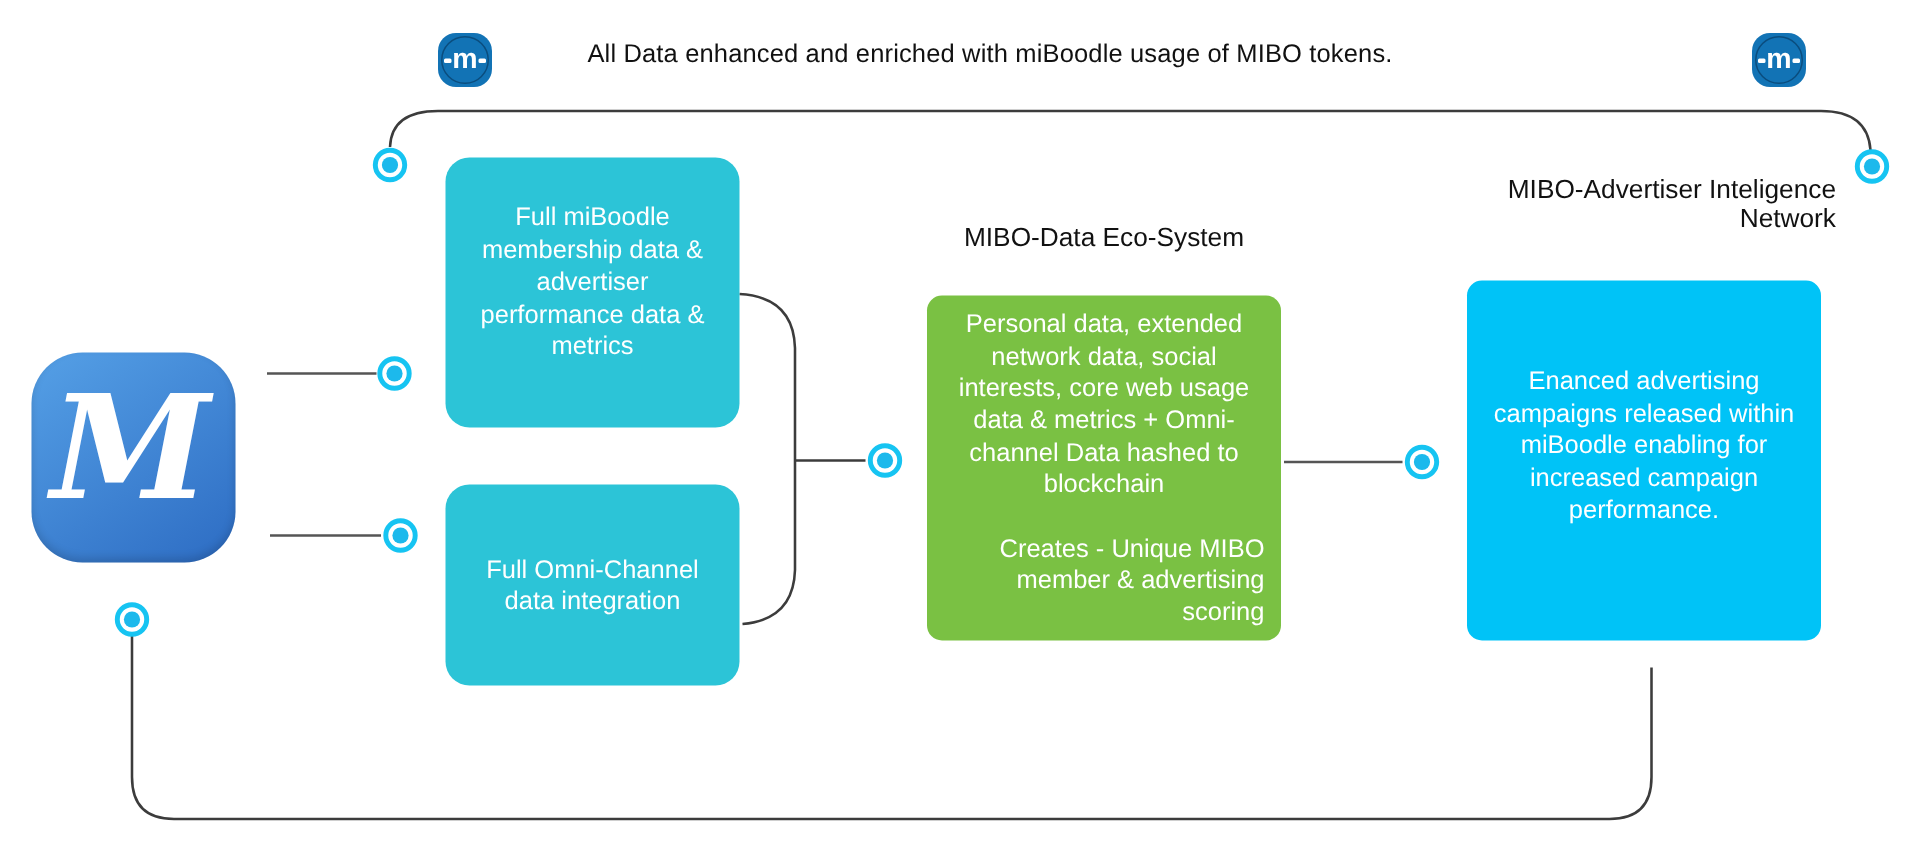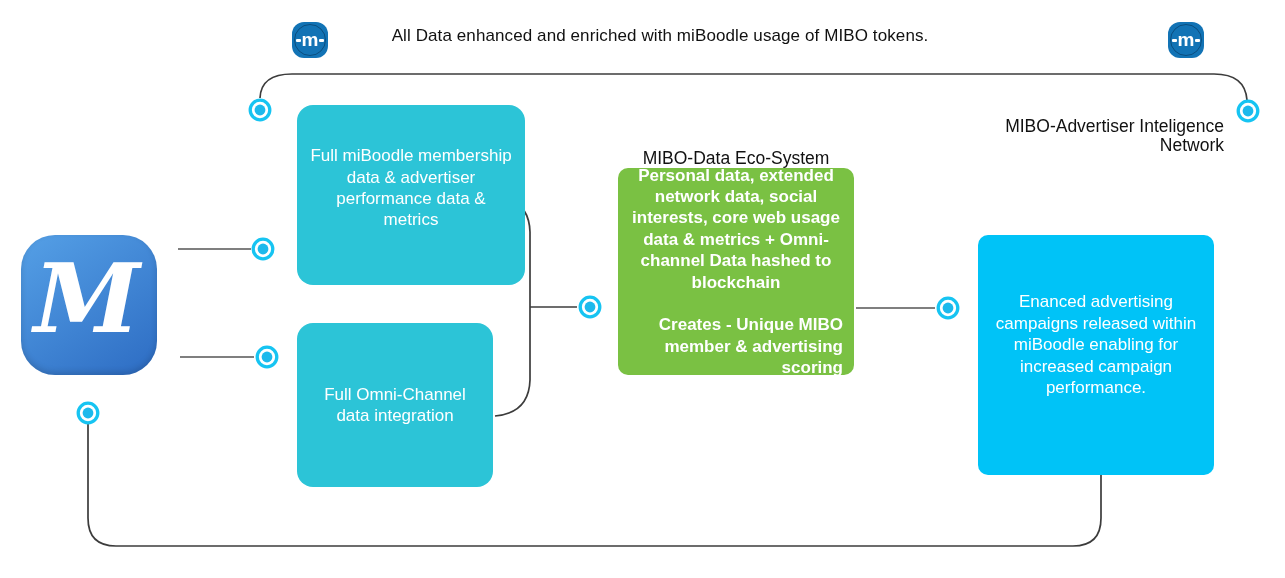--- a/index.html
+++ b/index.html
@@ -53,31 +53,31 @@
     font-style:italic; font-weight:bold;
     font-size:96px; color:#fff; line-height:1; position:relative; top:-6px; left:-2px;
   }
 
   
   .box{
     position:absolute; display:flex; align-items:center; justify-content:center;
     text-align:center; color:var(--text-light); font-size:17px; line-height:1.26;
   }
   .box p{margin:0;}
-  .box-membership{left:297px; top:105px; width:228px; height:180px;
+  .box-membership{left:297px; top:105px; width:196px; height:180px;
     background:var(--teal-box); border-radius:16px; padding:0 13px 14px;
     box-sizing:border-box;}
-  .box-omni{left:297px; top:323px; width:196px; height:164px;
+  .box-omni{left:297px; top:323px; width:196px; height:134px;
     background:var(--teal-box); border-radius:16px; padding:16px 16px; box-sizing:border-box;}
-  .box-eco{left:618px; top:168px; width:236px; height:207px;
+  .box-eco{left:618px; top:197px; width:236px; height:230px;
     background:var(--green-box); border-radius:10px; padding:0 11px; box-sizing:border-box;
-    flex-direction:column;font-weight:bold;}
+    flex-direction:column;}
   .box-eco p + p{margin-top:21px;text-align:right;}
   .box-adv{left:978px; top:187px; width:236px; height:240px;
-    background:var(--blue-box); border-radius:10px; padding:0 13px 20px; box-sizing:border-box;margin-top:48px;}
+    background:var(--blue-box); border-radius:10px; padding:0 13px 20px; box-sizing:border-box;}
 
   .box-title{
     position:absolute; text-align:center; font-size:17.5px; line-height:1.1;
     color:var(--text-dark);
   }
   .title-eco{left:618px; top:149px; width:236px;}
   .title-adv{left:968px; top:117px; width:256px;text-align:right;}
 </style>
 </head>
 <body>

